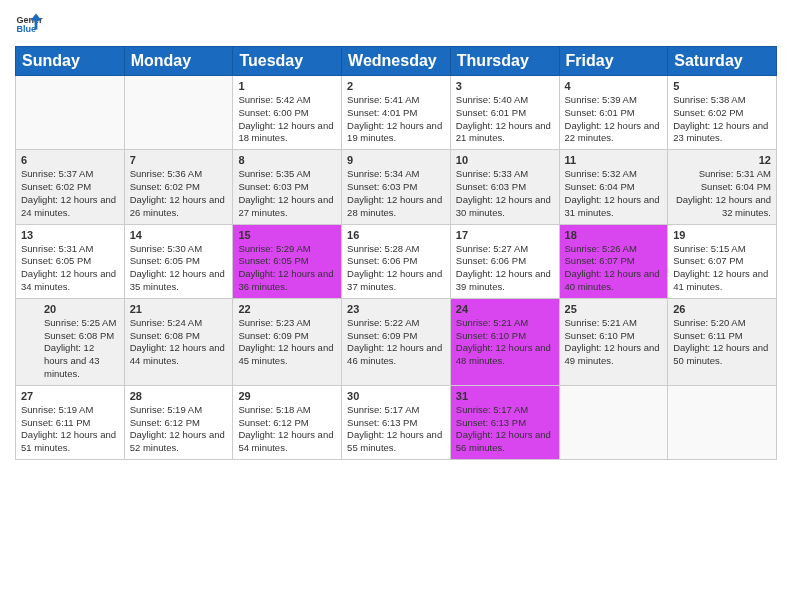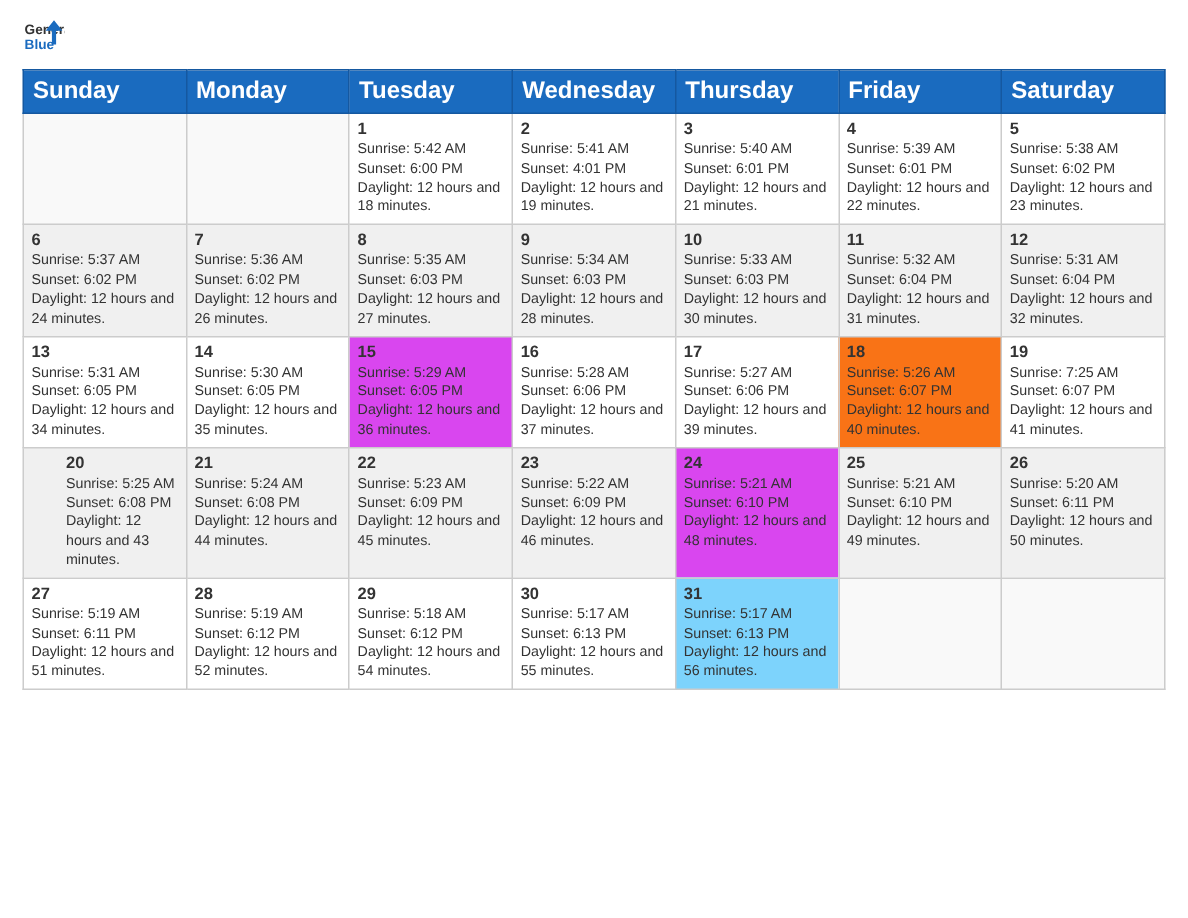--- a/index.html
+++ b/index.html
@@ -176,21 +176,21 @@
           <div class="cell-content">Sunrise: 5:33 AM
 Sunset: 6:03 PM
 Daylight: 12 hours and 30 minutes.</div>
         </td>
         <td style="background: rgb(240, 240, 240);">
           <span class="day-num">11</span>
           <div class="cell-content">Sunrise: 5:32 AM
 Sunset: 6:04 PM
 Daylight: 12 hours and 31 minutes.</div>
         </td>
-        <td style="background: rgb(240, 240, 240);">
+        <td style="background: rgb(240, 240, 240); text-align: right;">
           <span class="day-num">12</span>
           <div class="cell-content">Sunrise: 5:31 AM
 Sunset: 6:04 PM
 Daylight: 12 hours and 32 minutes.</div>
         </td>
       </tr>
       <tr>
         <td style="background: rgb(255, 255, 255);">
           <span class="day-num">13</span>
           <div class="cell-content">Sunrise: 5:31 AM
@@ -214,29 +214,29 @@
           <div class="cell-content">Sunrise: 5:28 AM
 Sunset: 6:06 PM
 Daylight: 12 hours and 37 minutes.</div>
         </td>
         <td style="background: rgb(255, 255, 255);">
           <span class="day-num">17</span>
           <div class="cell-content">Sunrise: 5:27 AM
 Sunset: 6:06 PM
 Daylight: 12 hours and 39 minutes.</div>
         </td>
-        <td style="background: #f97316;">
+        <td style="background: #d946ef;">
           <span class="day-num">18</span>
           <div class="cell-content">Sunrise: 5:26 AM
 Sunset: 6:07 PM
 Daylight: 12 hours and 40 minutes.</div>
         </td>
         <td style="background: rgb(255, 255, 255);">
           <span class="day-num">19</span>
-          <div class="cell-content">Sunrise: 7:25 AM
+          <div class="cell-content">Sunrise: 5:15 AM
 Sunset: 6:07 PM
 Daylight: 12 hours and 41 minutes.</div>
         </td>
       </tr>
       <tr>
         <td style="background: rgb(240, 240, 240); padding-left: 28px;">
           <span class="day-num">20</span>
           <div class="cell-content">Sunrise: 5:25 AM
 Sunset: 6:08 PM
 Daylight: 12 hours and 43 minutes.</div>
@@ -296,21 +296,21 @@
           <div class="cell-content">Sunrise: 5:18 AM
 Sunset: 6:12 PM
 Daylight: 12 hours and 54 minutes.</div>
         </td>
         <td style="background: rgb(255, 255, 255);">
           <span class="day-num">30</span>
           <div class="cell-content">Sunrise: 5:17 AM
 Sunset: 6:13 PM
 Daylight: 12 hours and 55 minutes.</div>
         </td>
-        <td style="background: #7dd3fc;">
+        <td style="background: #d946ef;">
           <span class="day-num">31</span>
           <div class="cell-content">Sunrise: 5:17 AM
 Sunset: 6:13 PM
 Daylight: 12 hours and 56 minutes.</div>
         </td>
         <td class="empty-cell"></td>
         <td class="empty-cell"></td>
       </tr>
     </tbody>
 </table>

